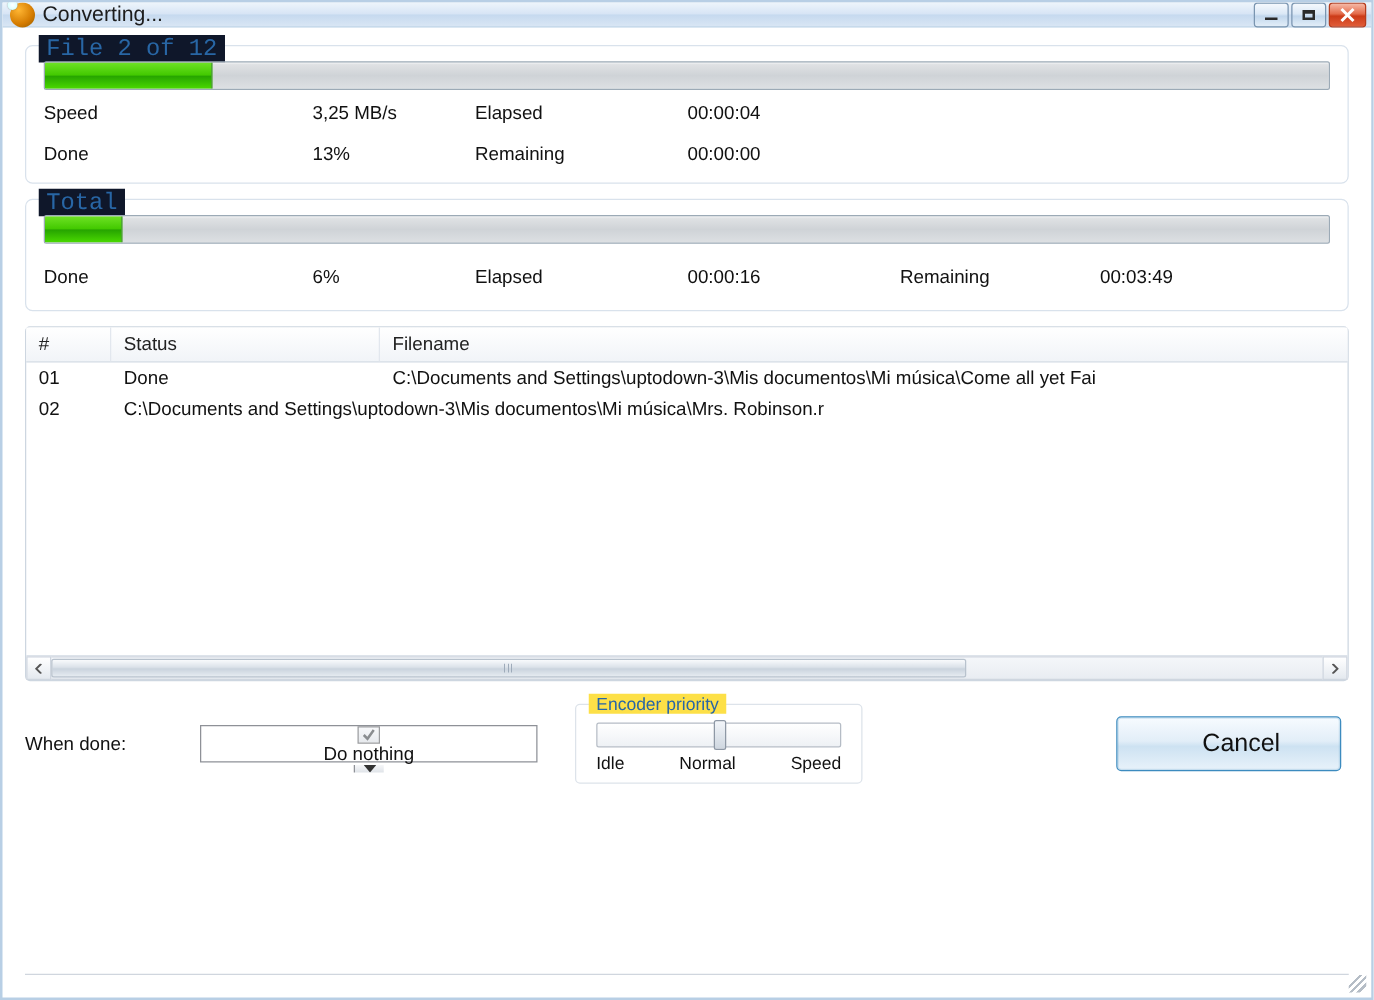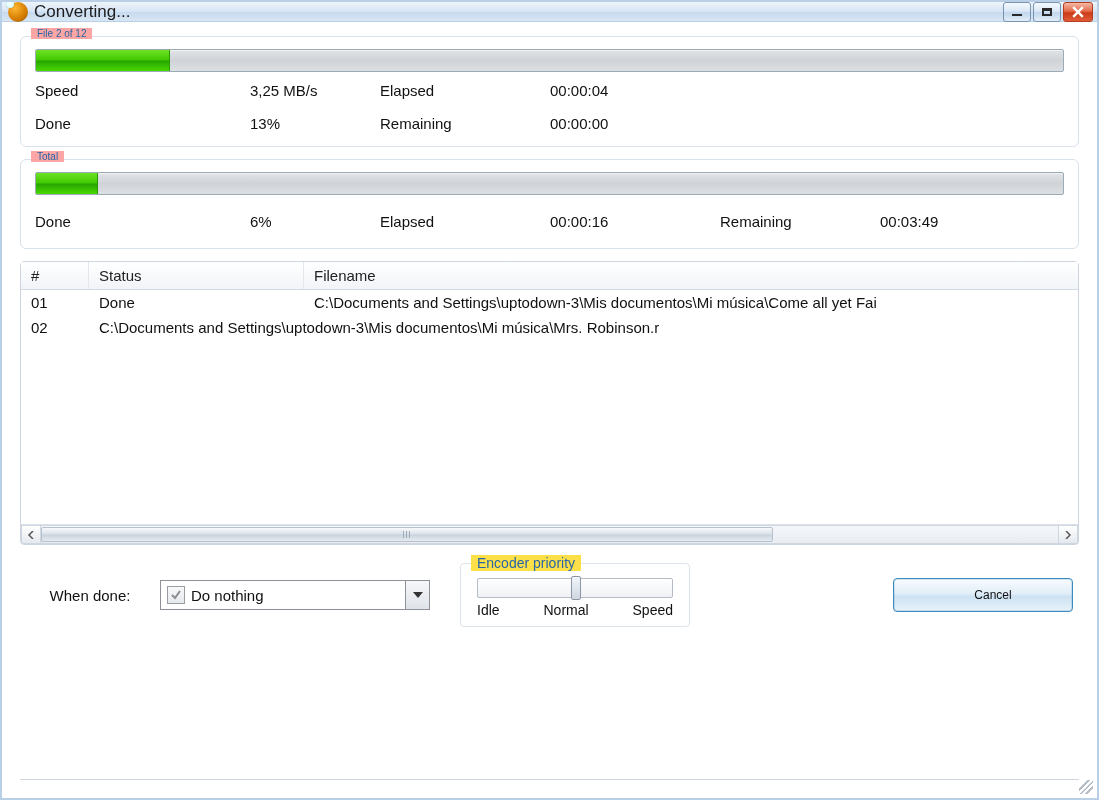--- a/index.html
+++ b/index.html
@@ -74,24 +74,25 @@
     border: 1px solid #d9e2ec;
     border-radius: 6px;
     padding: 12px 14px 14px 14px;
     position: relative;
     margin-bottom: 12px;
   }
   .groupbox .legend {
     position: absolute;
     top: -9px;
     left: 10px;
-    background: #fca5a5;
+    background: #0f172a;
     padding: 0 6px;
     color: #2866a5;
-    font-size: 10px;
+    font-size: 19px;
+    font-family: Liberation Mono, monospace;
   }
   .progressbar {
     height: 23px;
     border: 1px solid #9caab6;
     border-radius: 2px;
     background: linear-gradient(to bottom, #e2e4e6 0%, #cfd3d7 50%, #dde0e3 100%);
     overflow: hidden;
     position: relative;
     box-shadow: inset 0 1px 1px rgba(255,255,255,0.5);
   }
@@ -189,26 +190,27 @@
     position: absolute; top: 3px; bottom: 3px; left: 50%; transform: translateX(-50%);
     width: 8px;
     background: repeating-linear-gradient(to right, #9eabba 0 1px, transparent 1px 3px);
   }
 
   .footer-row {
     margin-top: 18px;
     display: flex;
     align-items: center;
   }
-  .when-done-label { font-size: 15px; color: #111; width: 140px; text-align: center; }
+  .when-done-label { font-size: 15px; color: #111; width: 140px; }
   .combo {
     display: flex; align-items: center;
     border: 1px solid #8e9197;
     width: 270px; height: 30px;
     background: #fff;
+    flex-direction: column;
   }
   .combo .chk {
     width: 18px; height: 18px;
     margin: 0 6px 0 6px;
     border: 1px solid #9a9c9f;
     background: linear-gradient(to bottom,#f7f8fa,#e6e9ed);
     display: flex; align-items: center; justify-content: center;
   }
   .combo .chk svg { width: 12px; height: 12px; }
   .combo .txt { flex: 1; font-size: 15px; color: #111; }
@@ -248,25 +250,25 @@
     border-radius: 2px;
   }
   .slider-labels {
     display: flex; justify-content: space-between;
     font-size: 14px; color: #111;
   }
 
   .cancel-btn {
     margin-left: auto;
     margin-right: 6px;
-    width: 180px; height: 34px;
+    width: 180px; height: 44px;
     border: 1px solid #3c8bbf;
     border-radius: 4px;
     background: linear-gradient(to bottom, #f7fbff 0%, #e2eef8 45%, #cde2f2 55%, #e8f2fa 100%);
-    font-size: 12px; color: #111;
+    font-size: 20px; color: #111;
     cursor: pointer;
     box-shadow: 0 0 0 1px rgba(60,139,191,0.2) inset;
     padding-left: 20px;
   }
 
   .sep {
     position: absolute; left: 18px; right: 18px; bottom: 18px;
     height: 1px; background: #d0d6de;
     box-shadow: 0 1px 0 #fff;
   }

